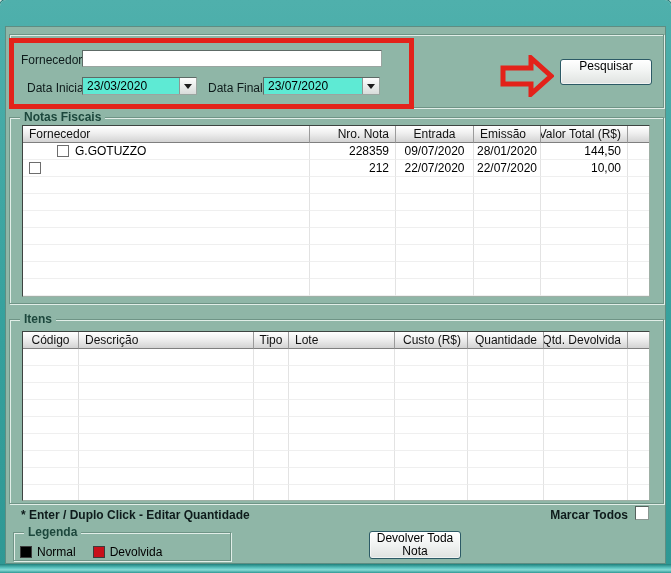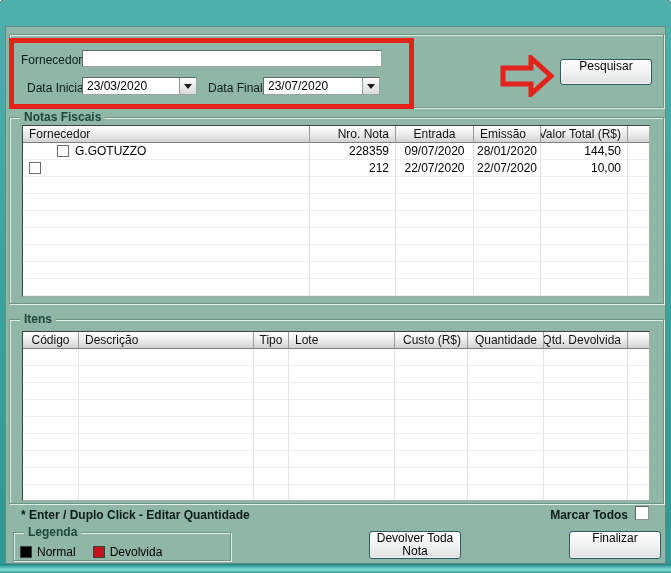--- a/index.html
+++ b/index.html
@@ -61,21 +61,21 @@
 
   .lbl { position: absolute; font-size: 12px; color: #0e1b1b; line-height: 15px; }
   .b { font-weight: bold; }
 
   .txt-input {
     position: absolute; height: 17px; background: #fff;
     border: 1px solid #9aa5a0; border-top-color: #5d6a66; border-left-color: #5d6a66;
     font-family: "Liberation Sans", sans-serif; font-size: 12px; padding: 0 3px; color: #000;
   }
   .combo {
-    position: absolute; height: 18px; background: #ffffff;
+    position: absolute; height: 18px; background: #5eead4;
     border: 1px solid #9aa5a0; border-top-color: #5d6a66; border-left-color: #5d6a66;
     display: flex; align-items: center;
   }
   .combo .val { flex: 1; font-size: 12px; padding-left: 4px; color: #000; }
   .combo .drop {
     width: 17px; height: 100%;
     background: linear-gradient(180deg, #fdfdfd, #d8dcda);
     border-left: 1px solid #8d9793;
     display: flex; align-items: center; justify-content: center;
   }
@@ -402,19 +402,16 @@
         <span>Devolvida</span>
       </div>
     </div>
 
     <div class="btn" style="left:363px; top:504px; width:92px; height:28px; padding:0 6px;">
       <span>Devolver Toda Nota</span>
     </div>
     <div class="btn" style="left:463px; top:504px; width:95px; height:28px;margin-top:39px;">
       <span>Devolver</span>
     </div>
-    <div class="btn" style="left:563px; top:504px; width:92px; height:28px;">
-      <span>Finalizar</span>
-    </div>
 
   </div>
   <div class="bottom-frame"></div>
 </div>
 
 </body></html>

